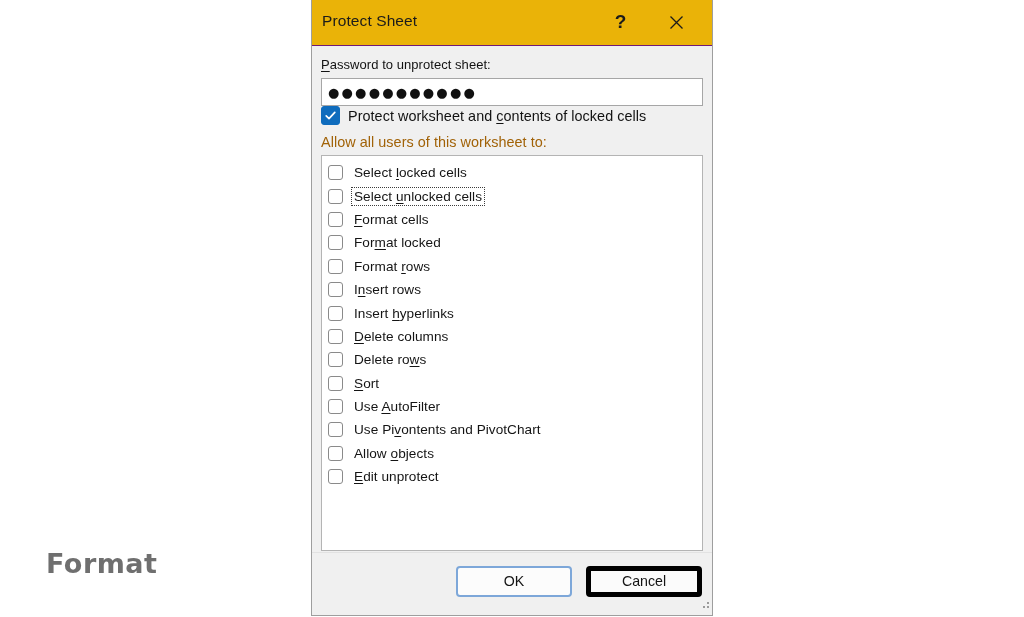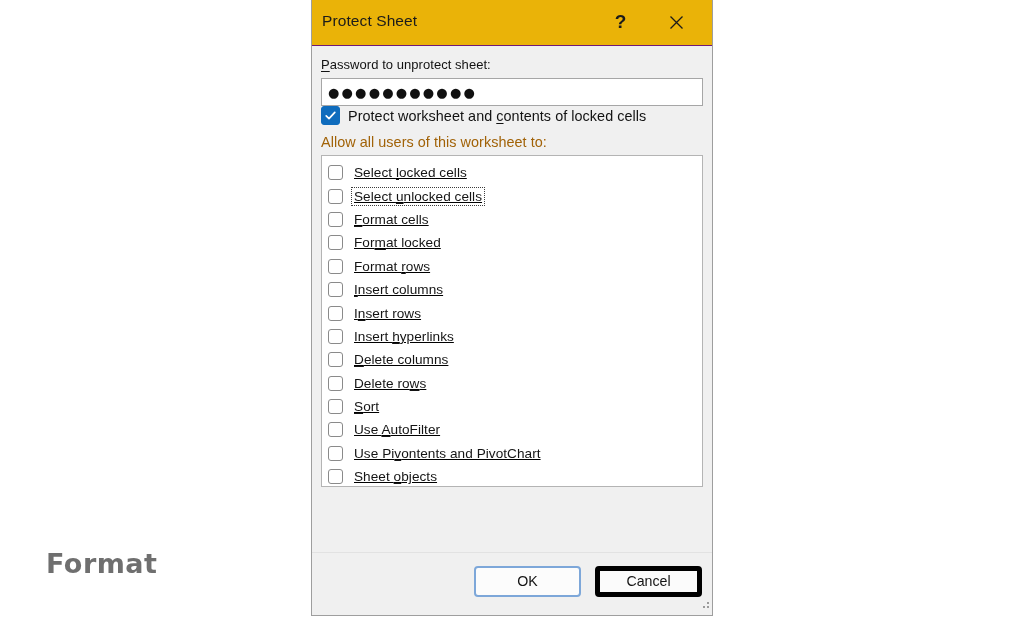--- a/index.html
+++ b/index.html
@@ -139,26 +139,25 @@
     font-size: 14.4px;
     color: #a16207;
     margin-top: 9px;
     margin-bottom: 5px;
     letter-spacing: 0.05px;
   }
 
   
   #permission-list {
     box-sizing: border-box;
-    height: 332px;
+    height: 396px;
     background: #ffffff;
     border: 1px solid #b4b4b4;
     padding: 5px 0 0 0;
     overflow: hidden;
-    text-decoration: underline;
   }
   .perm-item {
     display: flex;
     align-items: center;
     height: 23.4px;
     padding-left: 6px;
     gap: 9px;
   }
   .perm-box {
     width: 15px;
@@ -188,21 +187,21 @@
     background: #f0f0f0;
     border-top: 1px solid #e2e2e2;
     display: flex;
     align-items: center;
     justify-content: flex-end;
     gap: 14px;
     padding: 0 10px 6px 0;
   }
   .dlgbtn {
     box-sizing: border-box;
-    width: 107px;
+    width: 116px;
     height: 31px;
     border-radius: 4px;
     font-size: 14.2px;
     color: #141414;
     background: #fdfdfd;
     display: flex;
     align-items: center;
     justify-content: center;
     cursor: default;
   }
@@ -273,24 +272,20 @@
         <div class="perm-item">
           <div class="perm-box"></div>
           <div class="perm-label"><span>For</span><span class="acc">m</span><span>at locked</span></div>
         </div>
         <div class="perm-item">
           <div class="perm-box"></div>
           <div class="perm-label"><span>Format </span><span class="acc">r</span><span>ows</span></div>
         </div>
         <div class="perm-item">
           <div class="perm-box"></div>
-          <div class="perm-label"><span></span><span class="acc">I</span><span>nsert columns</span></div>
-        </div>
-        <div class="perm-item">
-          <div class="perm-box"></div>
           <div class="perm-label"><span>I</span><span class="acc">n</span><span>sert rows</span></div>
         </div>
         <div class="perm-item">
           <div class="perm-box"></div>
           <div class="perm-label"><span>Insert </span><span class="acc">h</span><span>yperlinks</span></div>
         </div>
         <div class="perm-item">
           <div class="perm-box"></div>
           <div class="perm-label"><span></span><span class="acc">D</span><span>elete columns</span></div>
         </div>
@@ -305,21 +300,21 @@
         <div class="perm-item">
           <div class="perm-box"></div>
           <div class="perm-label"><span>Use </span><span class="acc">A</span><span>utoFilter</span></div>
         </div>
         <div class="perm-item">
           <div class="perm-box"></div>
           <div class="perm-label"><span>Use Pi</span><span class="acc">v</span><span>ontents and PivotChart</span></div>
         </div>
         <div class="perm-item">
           <div class="perm-box"></div>
-          <div class="perm-label"><span>Sheet </span><span class="acc">o</span><span>bjects</span></div>
+          <div class="perm-label"><span>Allow </span><span class="acc">o</span><span>bjects</span></div>
         </div>
         <div class="perm-item">
           <div class="perm-box"></div>
           <div class="perm-label"><span></span><span class="acc">E</span><span>dit unprotect</span></div>
         </div>
       </div>
   </div>
 
   <div id="dialog-footer">
     <div class="dlgbtn" id="ok-button" style="border-color: rgb(125, 167, 217);">OK</div>

